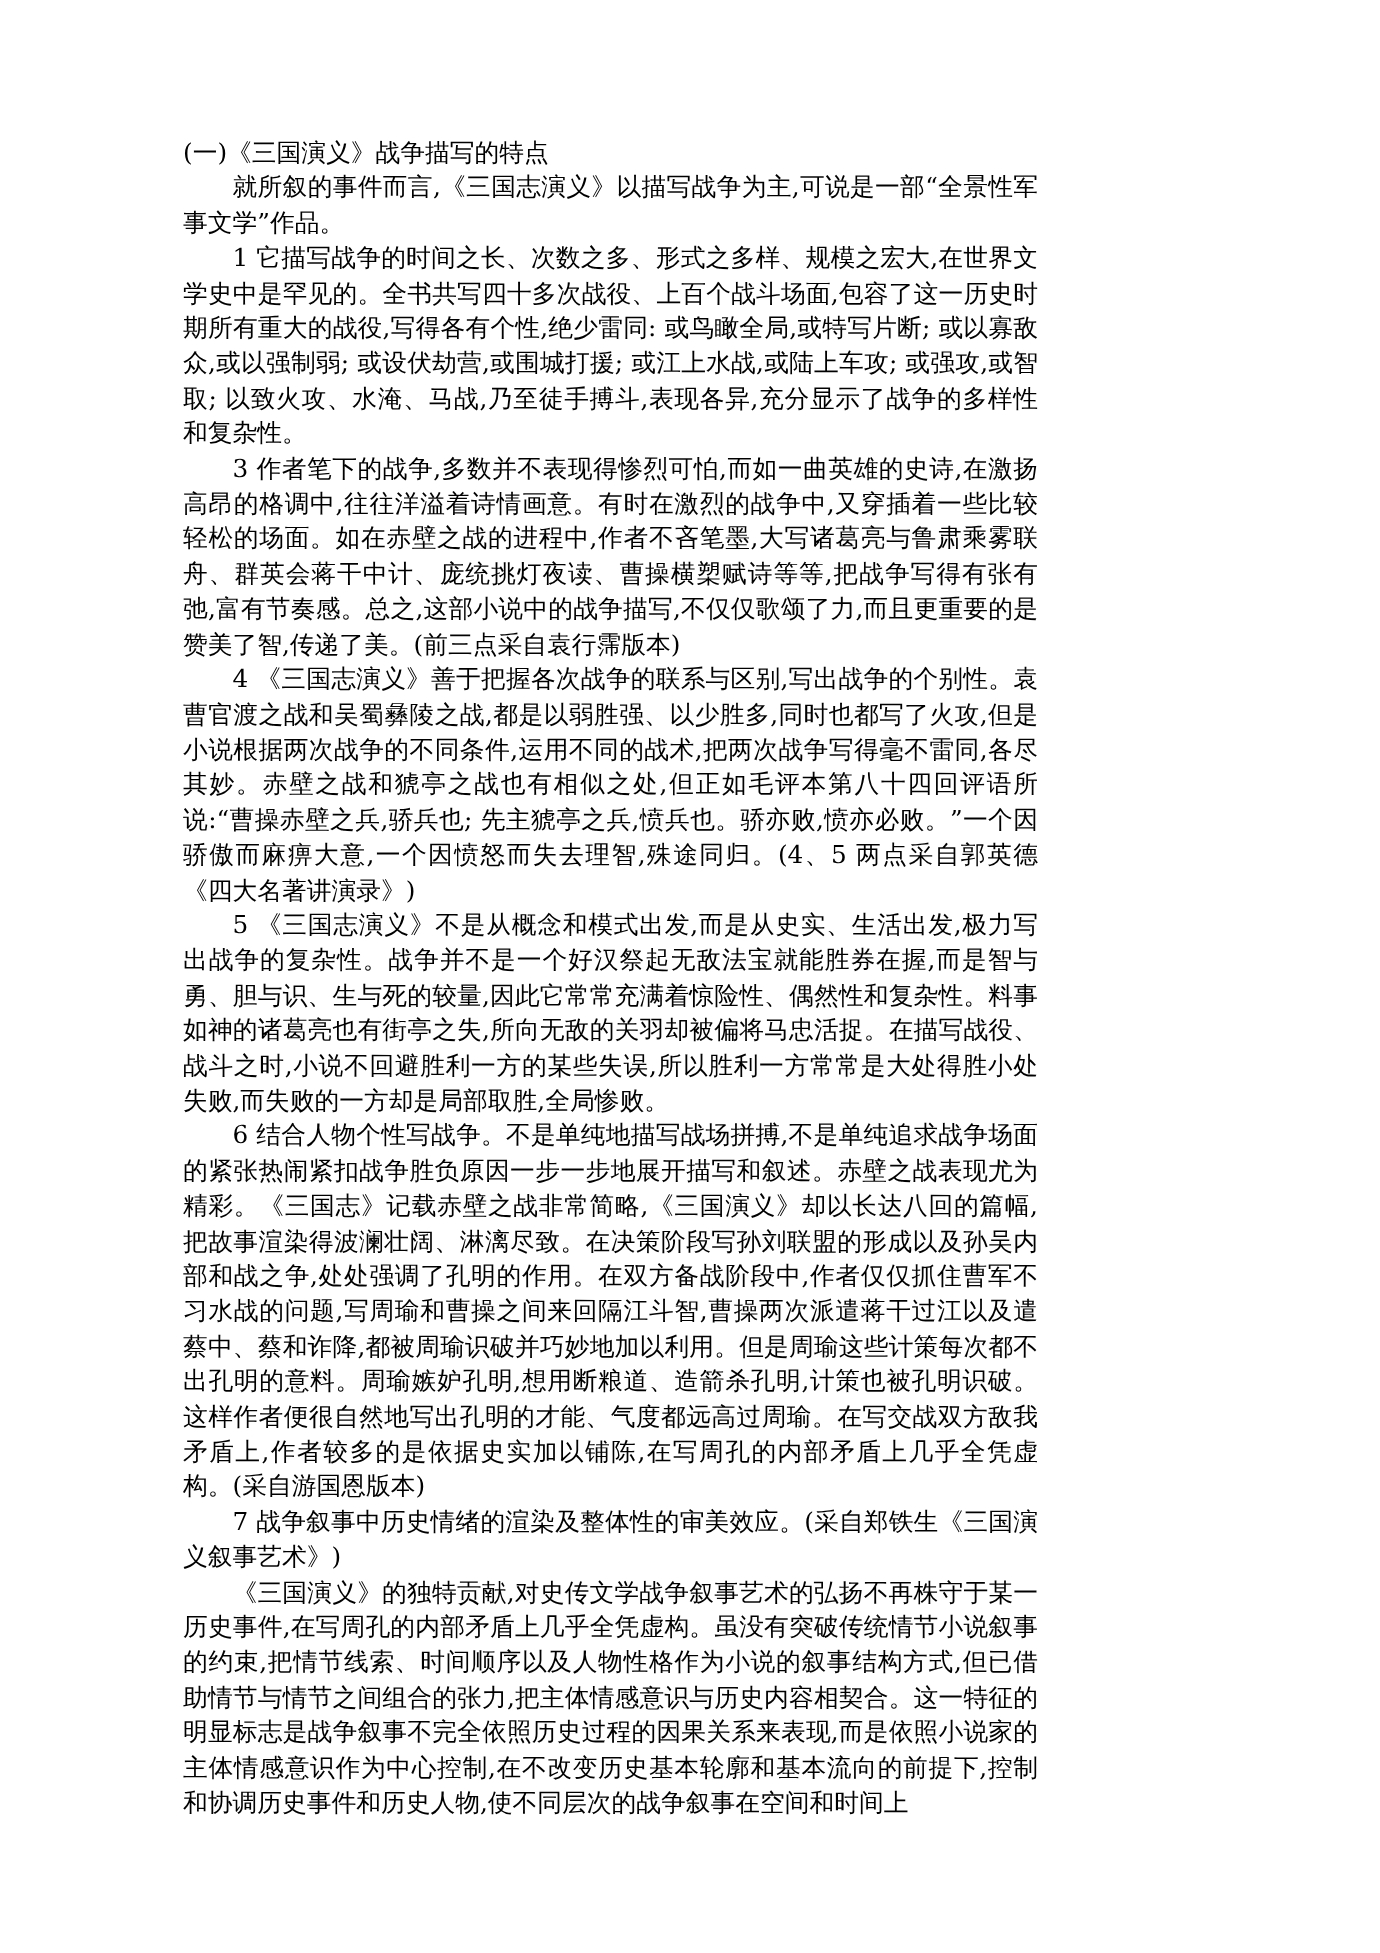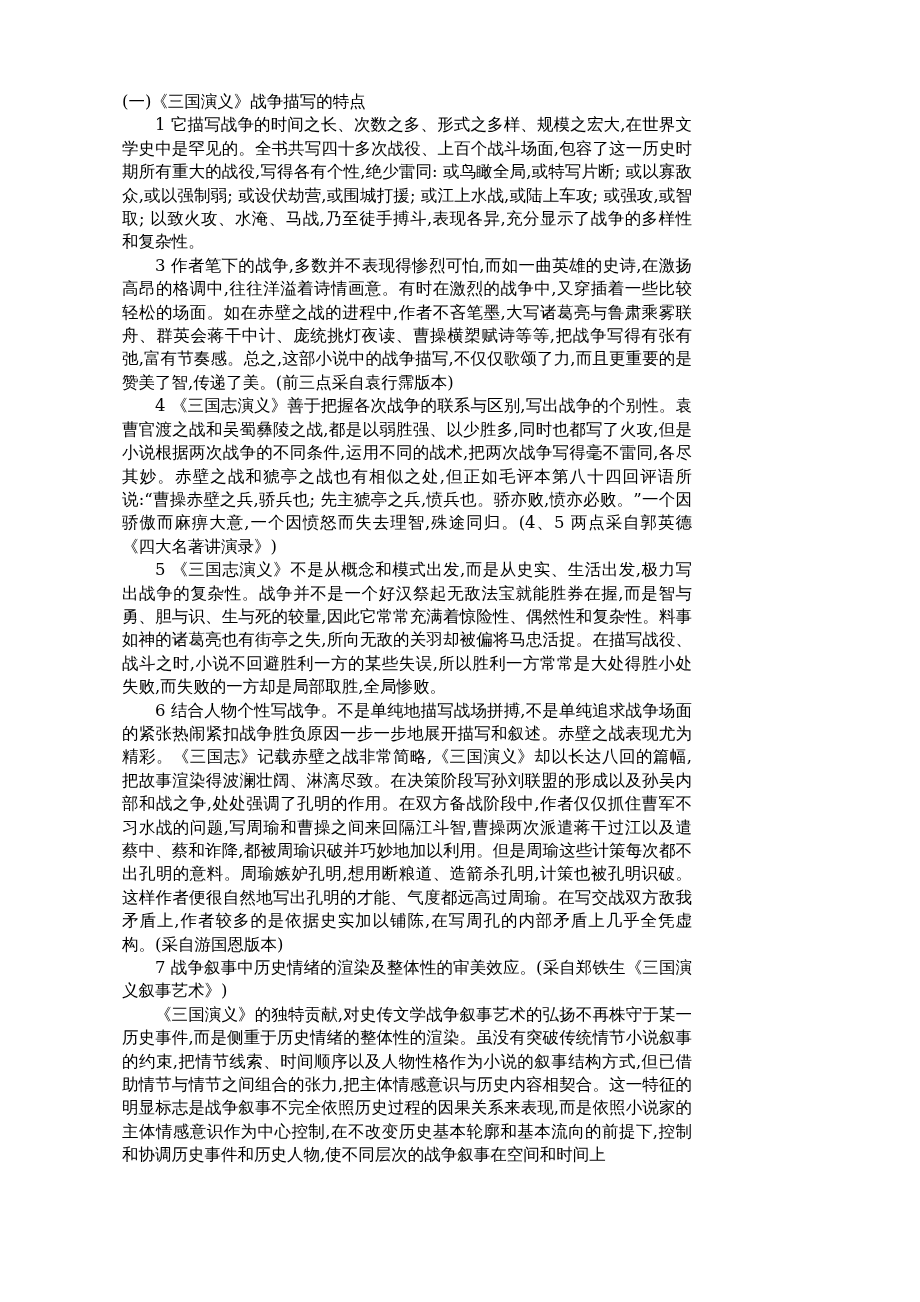--- a/index.html
+++ b/index.html
@@ -34,20 +34,21 @@
   }
   .page p.heading {
     text-indent: 0;
   }
 </style>
 </head>
 <body>
 
 <div class="page">
   <p class="heading">(一)《三国演义》战争描写的特点</p>
+  <p class="indent">就所叙的事件而言,《三国志演义》以描写战争为主,可说是一部“全景性军事文学”作品。</p>
   <p class="indent">1 它描写战争的时间之长、次数之多、形式之多样、规模之宏大,在世界文学史中是罕见的。全书共写四十多次战役、上百个战斗场面,包容了这一历史时期所有重大的战役,写得各有个性,绝少雷同: 或鸟瞰全局,或特写片断; 或以寡敌众,或以强制弱; 或设伏劫营,或围城打援; 或江上水战,或陆上车攻; 或强攻,或智取; 以致火攻、水淹、马战,乃至徒手搏斗,表现各异,充分显示了战争的多样性和复杂性。</p>
   <p class="indent">3 作者笔下的战争,多数并不表现得惨烈可怕,而如一曲英雄的史诗,在激扬高昂的格调中,往往洋溢着诗情画意。有时在激烈的战争中,又穿插着一些比较轻松的场面。如在赤壁之战的进程中,作者不吝笔墨,大写诸葛亮与鲁肃乘雾联舟、群英会蒋干中计、庞统挑灯夜读、曹操横槊赋诗等等,把战争写得有张有弛,富有节奏感。总之,这部小说中的战争描写,不仅仅歌颂了力,而且更重要的是赞美了智,传递了美。(前三点采自袁行霈版本)</p>
   <p class="indent">4 《三国志演义》善于把握各次战争的联系与区别,写出战争的个别性。袁曹官渡之战和吴蜀彝陵之战,都是以弱胜强、以少胜多,同时也都写了火攻,但是小说根据两次战争的不同条件,运用不同的战术,把两次战争写得毫不雷同,各尽其妙。赤壁之战和猇亭之战也有相似之处,但正如毛评本第八十四回评语所说:“曹操赤壁之兵,骄兵也; 先主猇亭之兵,愤兵也。骄亦败,愤亦必败。”一个因骄傲而麻痹大意,一个因愤怒而失去理智,殊途同归。(4、5 两点采自郭英德《四大名著讲演录》)</p>
   <p class="indent">5 《三国志演义》不是从概念和模式出发,而是从史实、生活出发,极力写出战争的复杂性。战争并不是一个好汉祭起无敌法宝就能胜券在握,而是智与勇、胆与识、生与死的较量,因此它常常充满着惊险性、偶然性和复杂性。料事如神的诸葛亮也有街亭之失,所向无敌的关羽却被偏将马忠活捉。在描写战役、战斗之时,小说不回避胜利一方的某些失误,所以胜利一方常常是大处得胜小处失败,而失败的一方却是局部取胜,全局惨败。</p>
   <p class="indent">6 结合人物个性写战争。不是单纯地描写战场拼搏,不是单纯追求战争场面的紧张热闹紧扣战争胜负原因一步一步地展开描写和叙述。赤壁之战表现尤为精彩。《三国志》记载赤壁之战非常简略,《三国演义》却以长达八回的篇幅,把故事渲染得波澜壮阔、淋漓尽致。在决策阶段写孙刘联盟的形成以及孙吴内部和战之争,处处强调了孔明的作用。在双方备战阶段中,作者仅仅抓住曹军不习水战的问题,写周瑜和曹操之间来回隔江斗智,曹操两次派遣蒋干过江以及遣蔡中、蔡和诈降,都被周瑜识破并巧妙地加以利用。但是周瑜这些计策每次都不出孔明的意料。周瑜嫉妒孔明,想用断粮道、造箭杀孔明,计策也被孔明识破。这样作者便很自然地写出孔明的才能、气度都远高过周瑜。在写交战双方敌我矛盾上,作者较多的是依据史实加以铺陈,在写周孔的内部矛盾上几乎全凭虚构。(采自游国恩版本)</p>
   <p class="indent">7 战争叙事中历史情绪的渲染及整体性的审美效应。(采自郑铁生《三国演义叙事艺术》)</p>
-  <p class="indent">《三国演义》的独特贡献,对史传文学战争叙事艺术的弘扬不再株守于某一历史事件,而是侧重于历史情绪的整体性的渲染。虽没有突破传统情节小说叙事的约束,把情节线索、时间顺序以及人物性格作为小说的叙事结构方式,但已借助情节与情节之间组合的张力,把主体情感意识与历史内容相契合。这一特征的明显标志是战争叙事不完全依照历史过程的因果关系来表现,而是依照小说家的主体情感意识作为中心控制,在不改变历史基本轮廓和基本流向的前提下,控制和协调历史事件和历史人物,使不同层次的战争叙事在空间和时间上</p>
+  <p class="indent">《三国演义》的独特贡献,对史传文学战争叙事艺术的弘扬不再株守于某一历史事件,在写周孔的内部矛盾上几乎全凭虚构。虽没有突破传统情节小说叙事的约束,把情节线索、时间顺序以及人物性格作为小说的叙事结构方式,但已借助情节与情节之间组合的张力,把主体情感意识与历史内容相契合。这一特征的明显标志是战争叙事不完全依照历史过程的因果关系来表现,而是依照小说家的主体情感意识作为中心控制,在不改变历史基本轮廓和基本流向的前提下,控制和协调历史事件和历史人物,使不同层次的战争叙事在空间和时间上</p>
 </div>
 
 </body></html>

